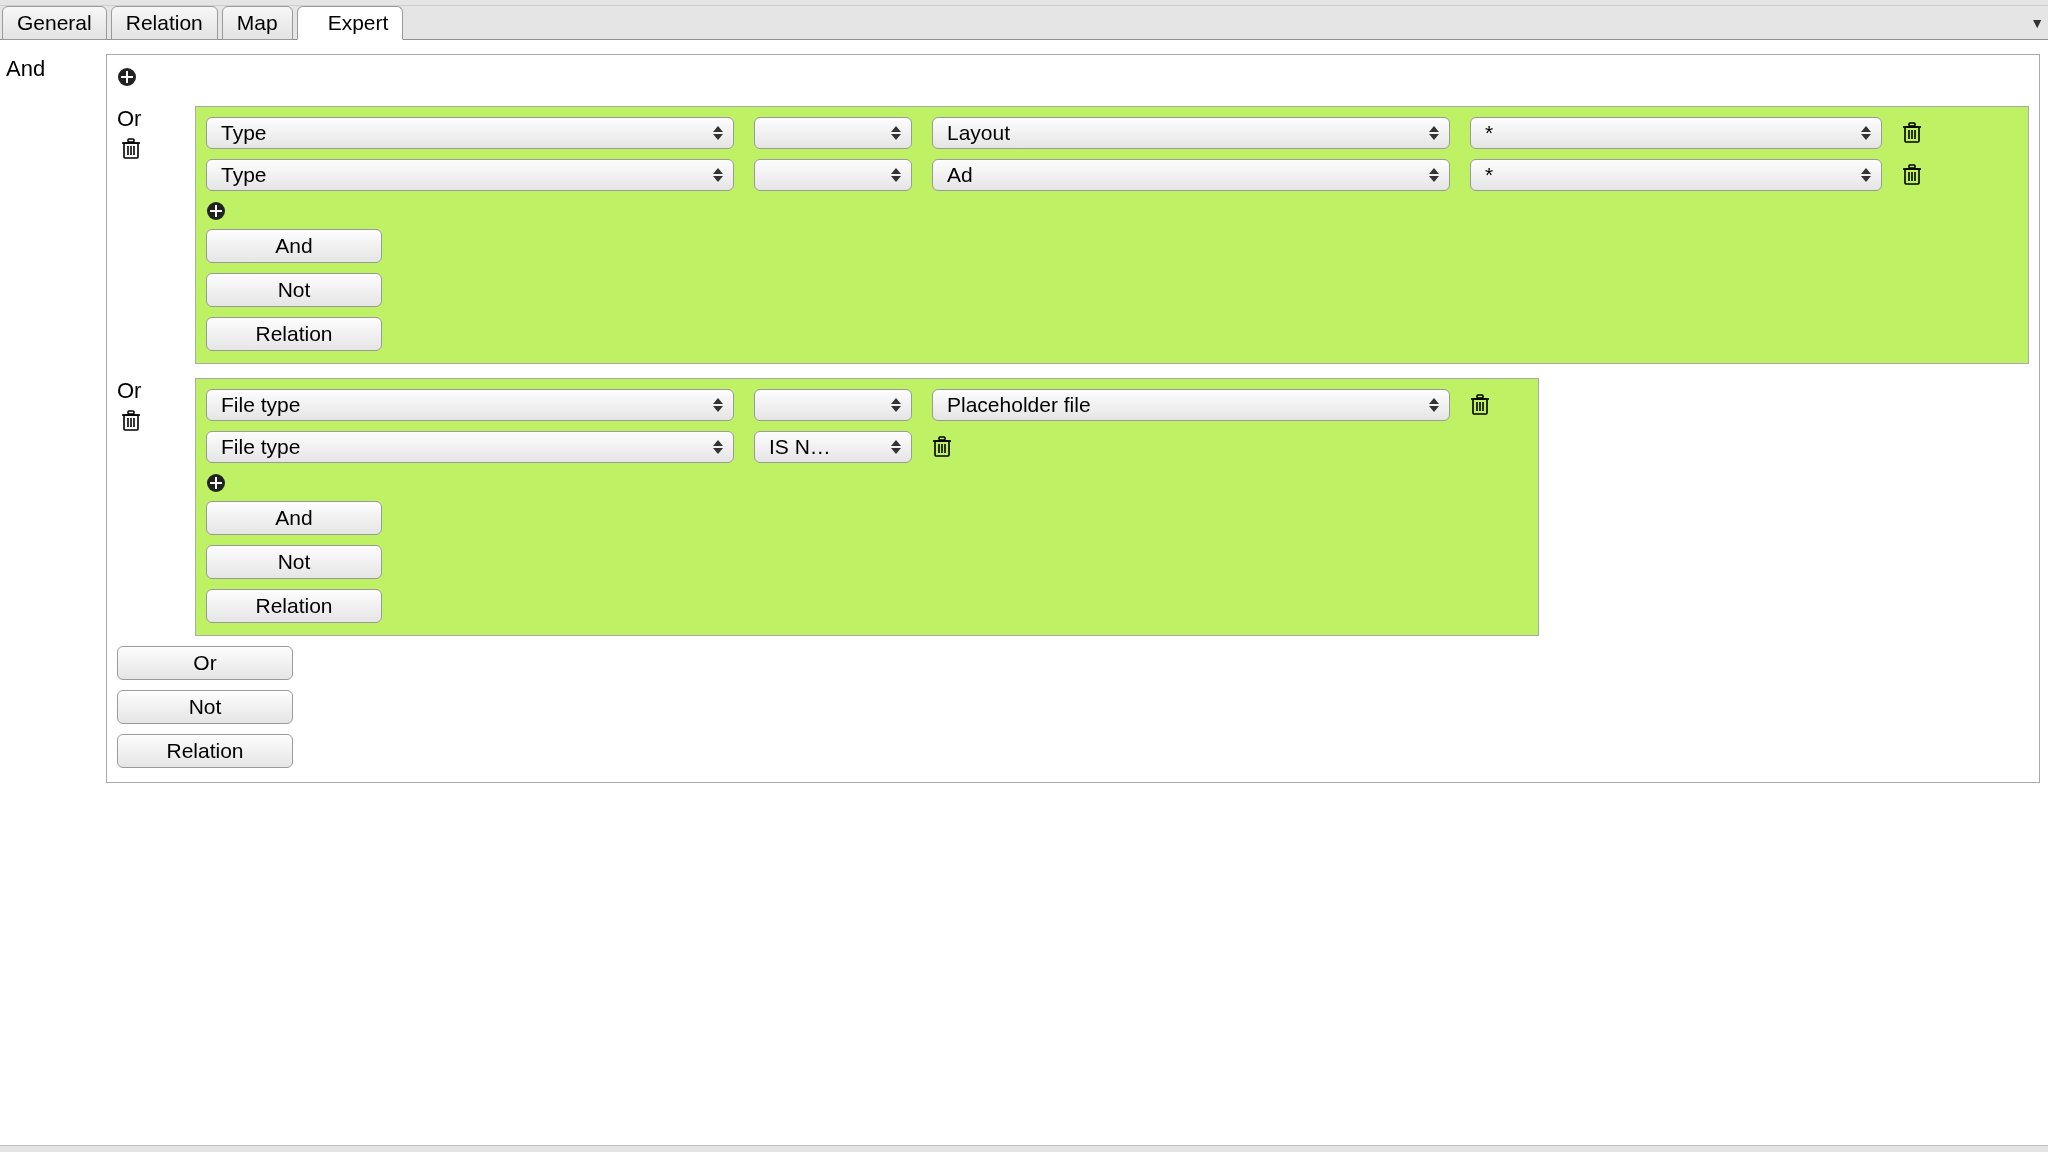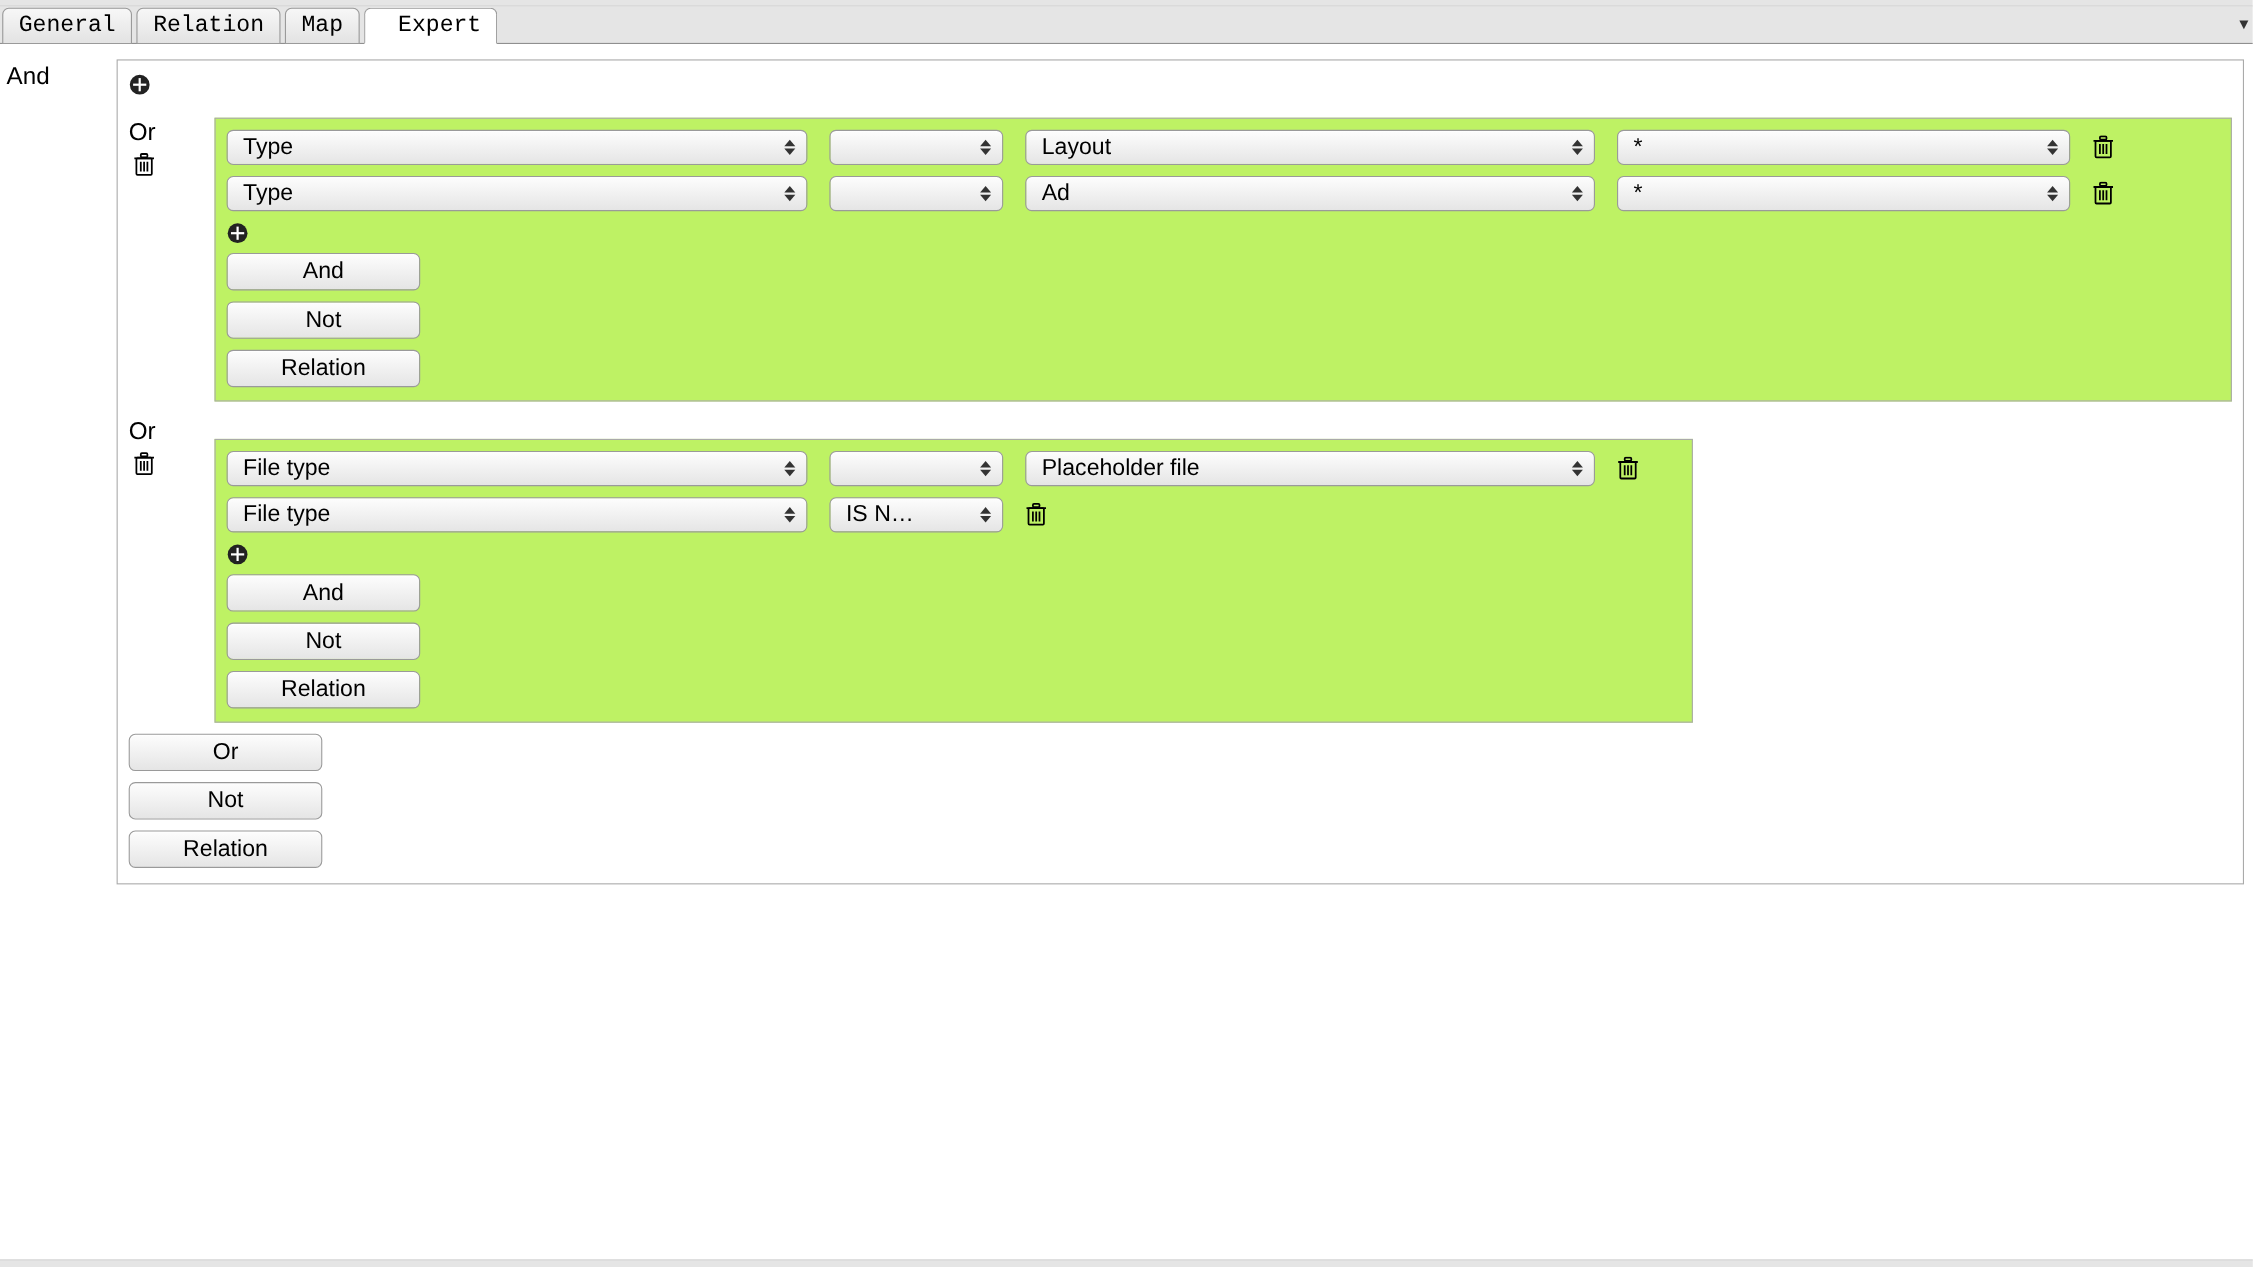--- a/index.html
+++ b/index.html
@@ -23,21 +23,20 @@
   
   .tab-bar {
     display: flex;
     align-items: flex-end;
     height: 34px;
     background: #e5e5e5;
     border-bottom: 1px solid #8f8f8f;
     padding-left: 2px;
     gap: 4px;
     position: relative;
-    font-family: Liberation Mono, monospace;
   }
   .tab {
     padding: 4px 14px 4px 14px;
     border: 1px solid #9a9a9a;
     border-top-left-radius: 6px;
     border-top-right-radius: 6px;
     background: linear-gradient(#f7f7f7,#e3e3e3);
     font-size: 21px;
     cursor: default;
     position: relative;
@@ -112,21 +111,21 @@
     font-size: 22px;
   }
   .group-label-col .trash-icon { margin-left: 4px; }
 
   .group-panel {
     border: 1px solid #aaa;
     padding: 10px 10px 12px 10px;
     background: #bef264;
   }
   .group-panel.full { flex: 1; }
-  .group-panel.narrow { width: 1344px; margin-top: 20px; }
+  .group-panel.narrow { width: 1344px; }
 
   .rule-row {
     display: flex;
     align-items: center;
     gap: 20px;
     margin-bottom: 10px;
   }
 
   
   .mac-select {

